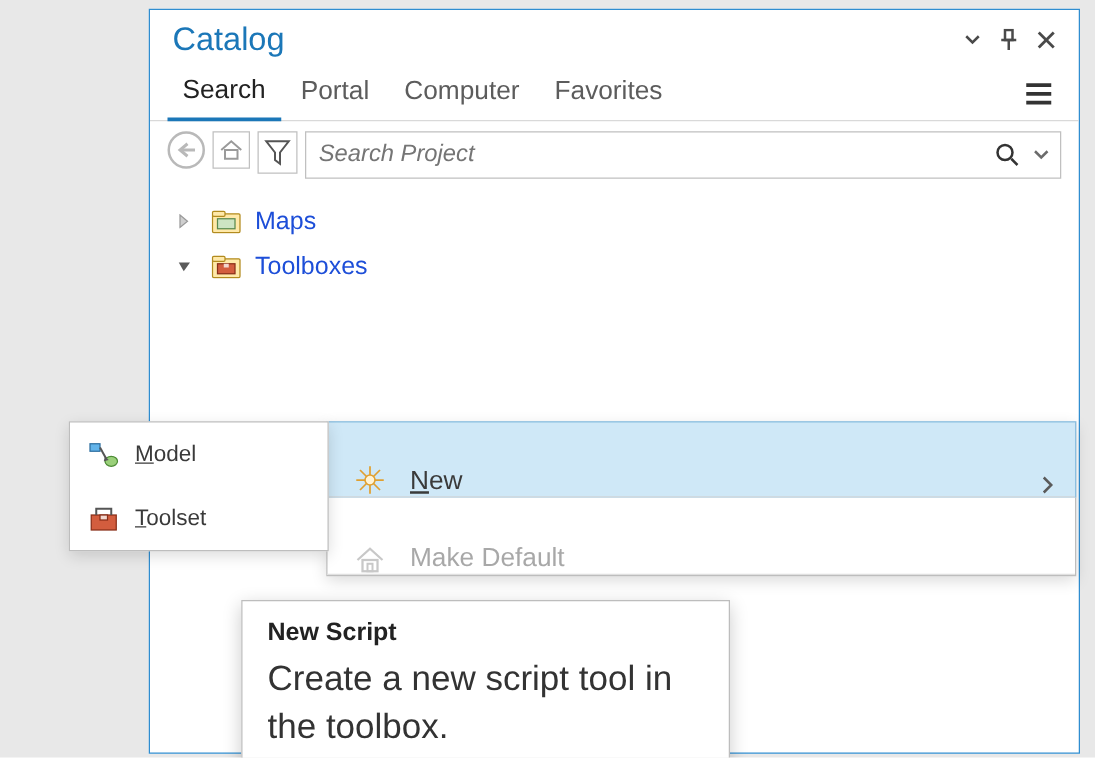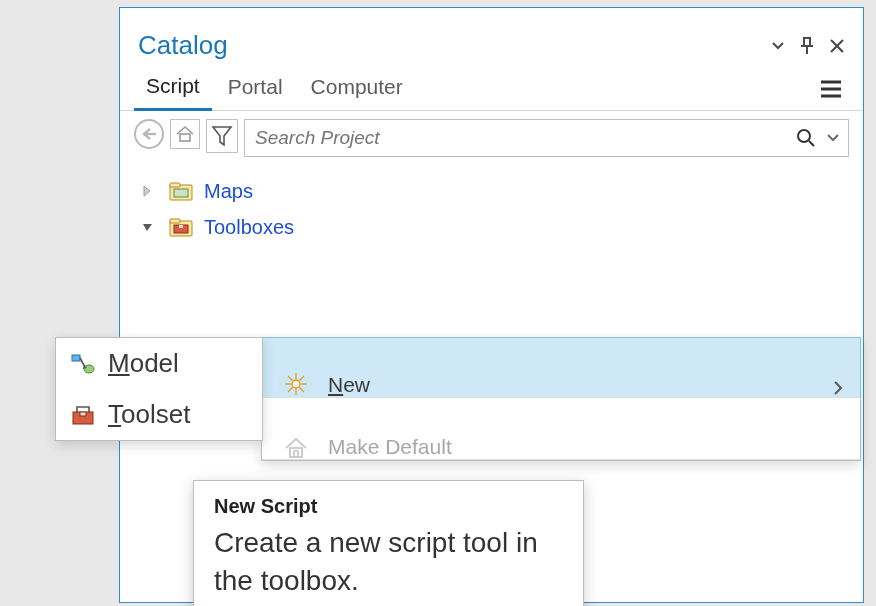--- a/index.html
+++ b/index.html
@@ -19,21 +19,21 @@
     left: 119px;
     top: 7px;
     width: 745px;
     height: 596px;
     background: #fff;
     border: 1px solid #2f8dd0;
   }
   .panel-header {
     display: flex;
     align-items: center;
-    padding: 22px 18px 6px 18px;
+    padding: 8px 18px 6px 18px;
   }
   .panel-title {
     font-size: 26px;
     color: #1b77b8;
     flex: 1;
     font-weight: 400;
   }
   .header-icons {
     display: flex;
     align-items: center;
@@ -179,21 +179,21 @@
     background: #fff;
     border: 1px solid #bdbdbd;
     box-shadow: 0 4px 12px rgba(0,0,0,0.15);
     z-index: 5;
   }
   .ctx2-item {
     display: flex;
     align-items: center;
     height: 51px;
     padding: 0 12px;
-    font-size: 26px;
+    font-size: 18px;
     color: #3a3a3a;
     cursor: pointer;
   }
   .ctx2-item.highlight {
     background: #cfe8f7;
     border: 1px solid #8cbfe0;
     margin: -1px;
   }
   .ctx2-item .icn { width: 30px; display:flex; align-items:center; justify-content:center; margin-right: 10px;}
   .ctx2-item .lbl u { text-decoration: underline; }
@@ -238,23 +238,24 @@
       <div>
         <svg width="16" height="16" viewBox="0 0 16 16">
             <line x1="2" y1="2" x2="14" y2="14" stroke="#4a4a4a" stroke-width="2.2"></line>
             <line x1="14" y1="2" x2="2" y2="14" stroke="#4a4a4a" stroke-width="2.2"></line>
           </svg>
       </div>
     </div>
   </div>
 
   <div class="tabs">
-    <div class="tab active">Script</div>
+    <div class="tab active">Search</div>
     <div class="tab">Portal</div>
     <div class="tab">Computer</div>
+    <div class="tab">Favorites</div>
     <div class="hamburger">
       <svg width="24" height="20" viewBox="0 0 24 20">
           <line x1="2" y1="3" x2="22" y2="3" stroke="#333" stroke-width="3"></line>
           <line x1="2" y1="10" x2="22" y2="10" stroke="#333" stroke-width="3"></line>
           <line x1="2" y1="17" x2="22" y2="17" stroke="#333" stroke-width="3"></line>
         </svg>
     </div>
   </div>
 
   <div class="toolbar">

